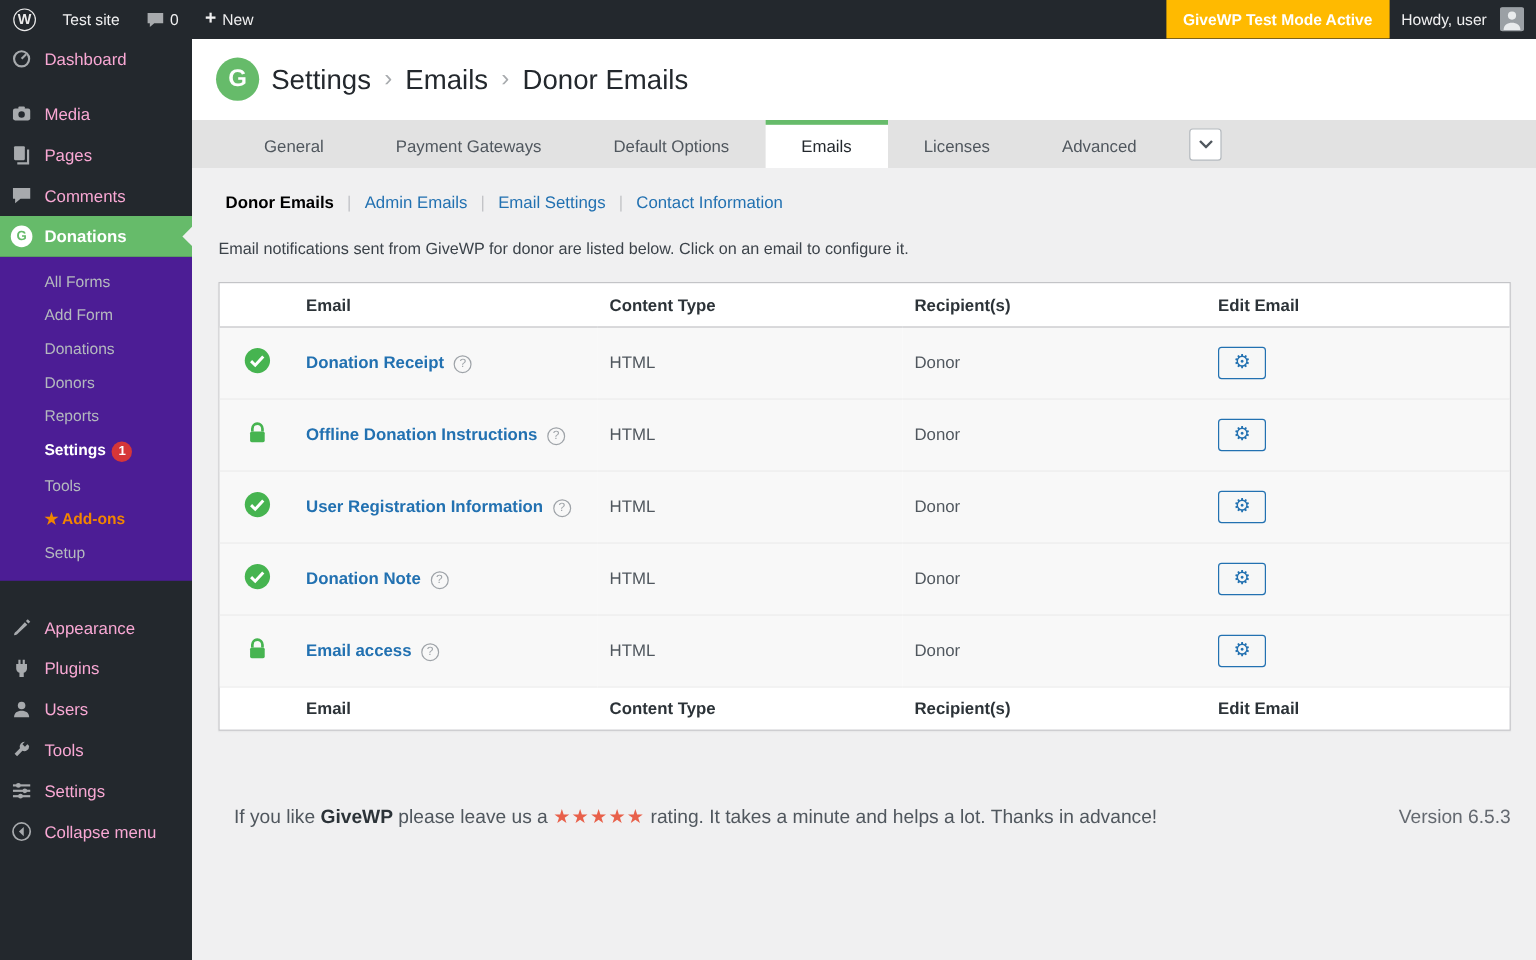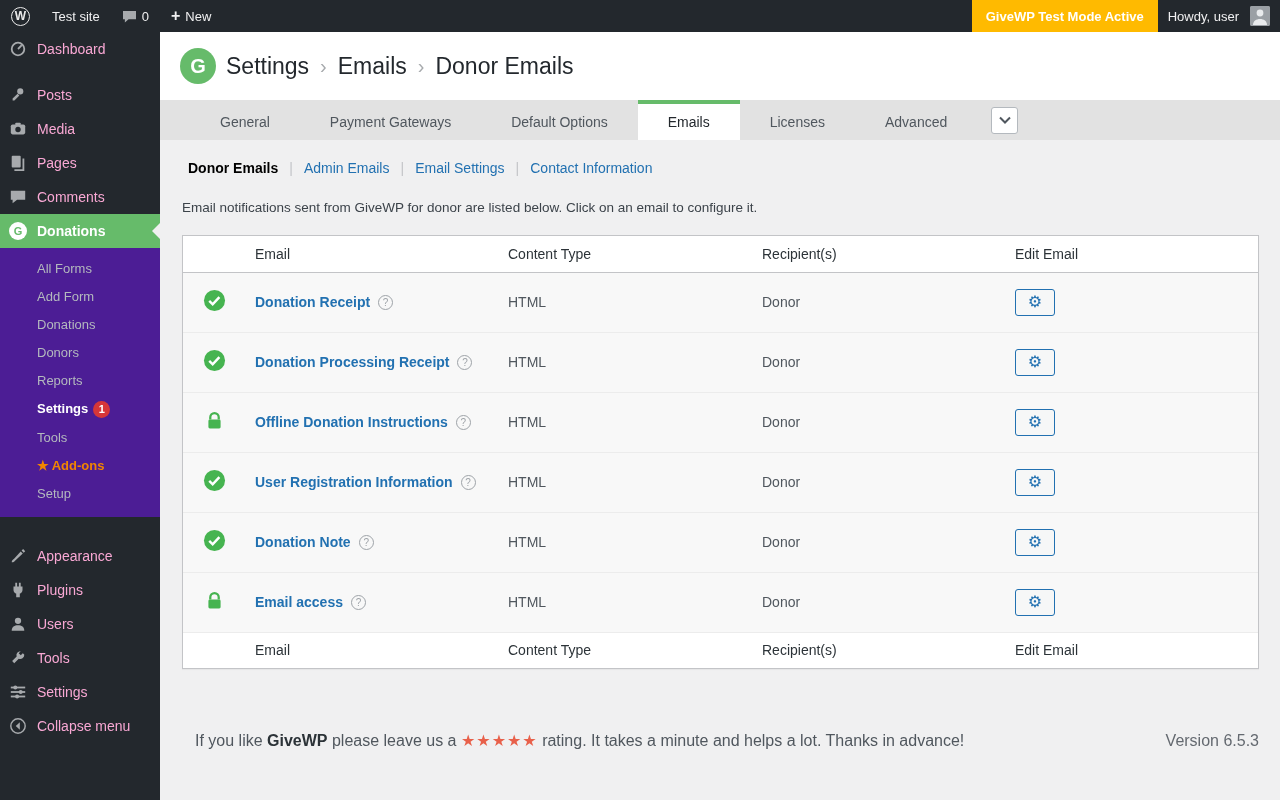--- a/index.html
+++ b/index.html
@@ -59,21 +59,21 @@
 
   .subnav{padding:20px 0 0 28px;font-size:14px;display:flex;align-items:center;}
   .subnav-item{color:var(--link-blue);cursor:pointer;text-decoration:none;}
   .subnav-item.current{color:#000;font-weight:bold;cursor:default;}
   .pipe{color:#c3c4c7;margin:0 11px;}
 
   .description{margin:24px 22px 20px;font-size:13.5px;color:#3c434a;}
 
   .table-wrap{margin:0 21px 0 22px;background:#fff;border:1px solid #c3c4c7;box-shadow:0 1px 1px rgba(0,0,0,.04);}
   table{width:100%;border-collapse:collapse;font-size:14px;}
-  th{ text-align:left;font-weight:400;color:#2c3338;padding:9px 10px;height:36px;}
+  th{ text-align:left;font-weight:700;color:#2c3338;padding:9px 10px;height:36px;}
   thead tr{border-bottom:1px solid #c3c4c7;}
   tfoot tr{border-top:1px solid #c3c4c7;}
   tbody tr{background:#f8f8f8;border-bottom:1px solid #ececec;height:60px;}
   td{padding:6px 10px;vertical-align:middle;color:#50575e;}
   .status-cell{text-align:center;}
   .status-cell .check-icon,.status-cell .lock-icon{display:none;line-height:0;}
   .status-cell.status-enabled .check-icon{display:inline-block;}
   .status-cell.status-locked .lock-icon{display:inline-block;}
   .email-link{color:var(--link-blue);font-weight:700;cursor:pointer;text-decoration:none;}
   .help-badge{display:inline-block;width:15px;height:15px;line-height:14px;border:1px solid #9ea3a8;border-radius:50%;color:#9ea3a8;font-size:10px;text-align:center;margin-left:8px;vertical-align:1px;}
@@ -126,29 +126,20 @@
   <div class="menu-item">
     <span class="mi-icon">
       <svg width="18" height="18" viewBox="0 0 20 20" fill="currentColor">
           <circle cx="10" cy="10" r="7" fill="none" stroke="currentColor" stroke-width="2"></circle>
           <path d="M10 10L14.2 5.8" stroke="currentColor" stroke-width="2"></path>
         </svg>
     </span>
     <span class="mi-label">Dashboard</span>
   </div>
   <div class="menu-sep"></div>
-  <div class="menu-item">
-    <span class="mi-icon">
-      <svg width="18" height="18" viewBox="0 0 20 20" fill="currentColor">
-          <circle cx="12.5" cy="6" r="3.4"></circle>
-          <path d="M9.5 8.5l2 2L6 16H4v-2z"></path>
-        </svg>
-    </span>
-    <span class="mi-label">Posts</span>
-  </div>
   <div class="menu-item">
     <span class="mi-icon">
       <svg width="18" height="18" viewBox="0 0 20 20" fill="currentColor">
           <rect x="7" y="3" width="6" height="3" rx="1"></rect>
           <rect x="2" y="5" width="16" height="11" rx="2"></rect>
           <circle cx="10" cy="10.5" r="3" fill="#23282d"></circle>
         </svg>
     </span>
     <span class="mi-label">Media</span>
   </div>
@@ -318,35 +309,20 @@
             
           </td>
           <td><a class="email-link">Donation Receipt</a><span class="help-badge">?</span></td>
           <td>HTML</td>
           <td>Donor</td>
           <td><button class="gear-btn">
                 <span class="gear-glyph">⚙</span>
               </button></td>
         </tr>
         <tr>
-          <td class="status-cell status-enabled">
-            <span class="check-icon"><svg width="23" height="23" viewBox="0 0 24 24">
-                  <circle cx="12" cy="12" r="11" fill="#46b450"></circle>
-                  <path d="M6.5 12.5l3.6 3.5 7-7.6" stroke="#fff" stroke-width="2.6" fill="none"></path>
-                </svg></span>
-            
-          </td>
-          <td><a class="email-link">Donation Processing Receipt</a><span class="help-badge">?</span></td>
-          <td>HTML</td>
-          <td>Donor</td>
-          <td><button class="gear-btn">
-                <span class="gear-glyph">⚙</span>
-              </button></td>
-        </tr>
-        <tr>
           <td class="status-cell status-locked">
             
             <span class="lock-icon"><svg width="15" height="19" viewBox="0 0 16 20">
                   <path d="M3.5 9V6.5a4.5 4.5 0 0 1 9 0V9" stroke="#46b450" stroke-width="2.4" fill="none"></path>
                   <rect x="1.5" y="9" width="13" height="9.5" rx="1.5" fill="#46b450"></rect>
                 </svg></span>
           </td>
           <td><a class="email-link">Offline Donation Instructions</a><span class="help-badge">?</span></td>
           <td>HTML</td>
           <td>Donor</td>

